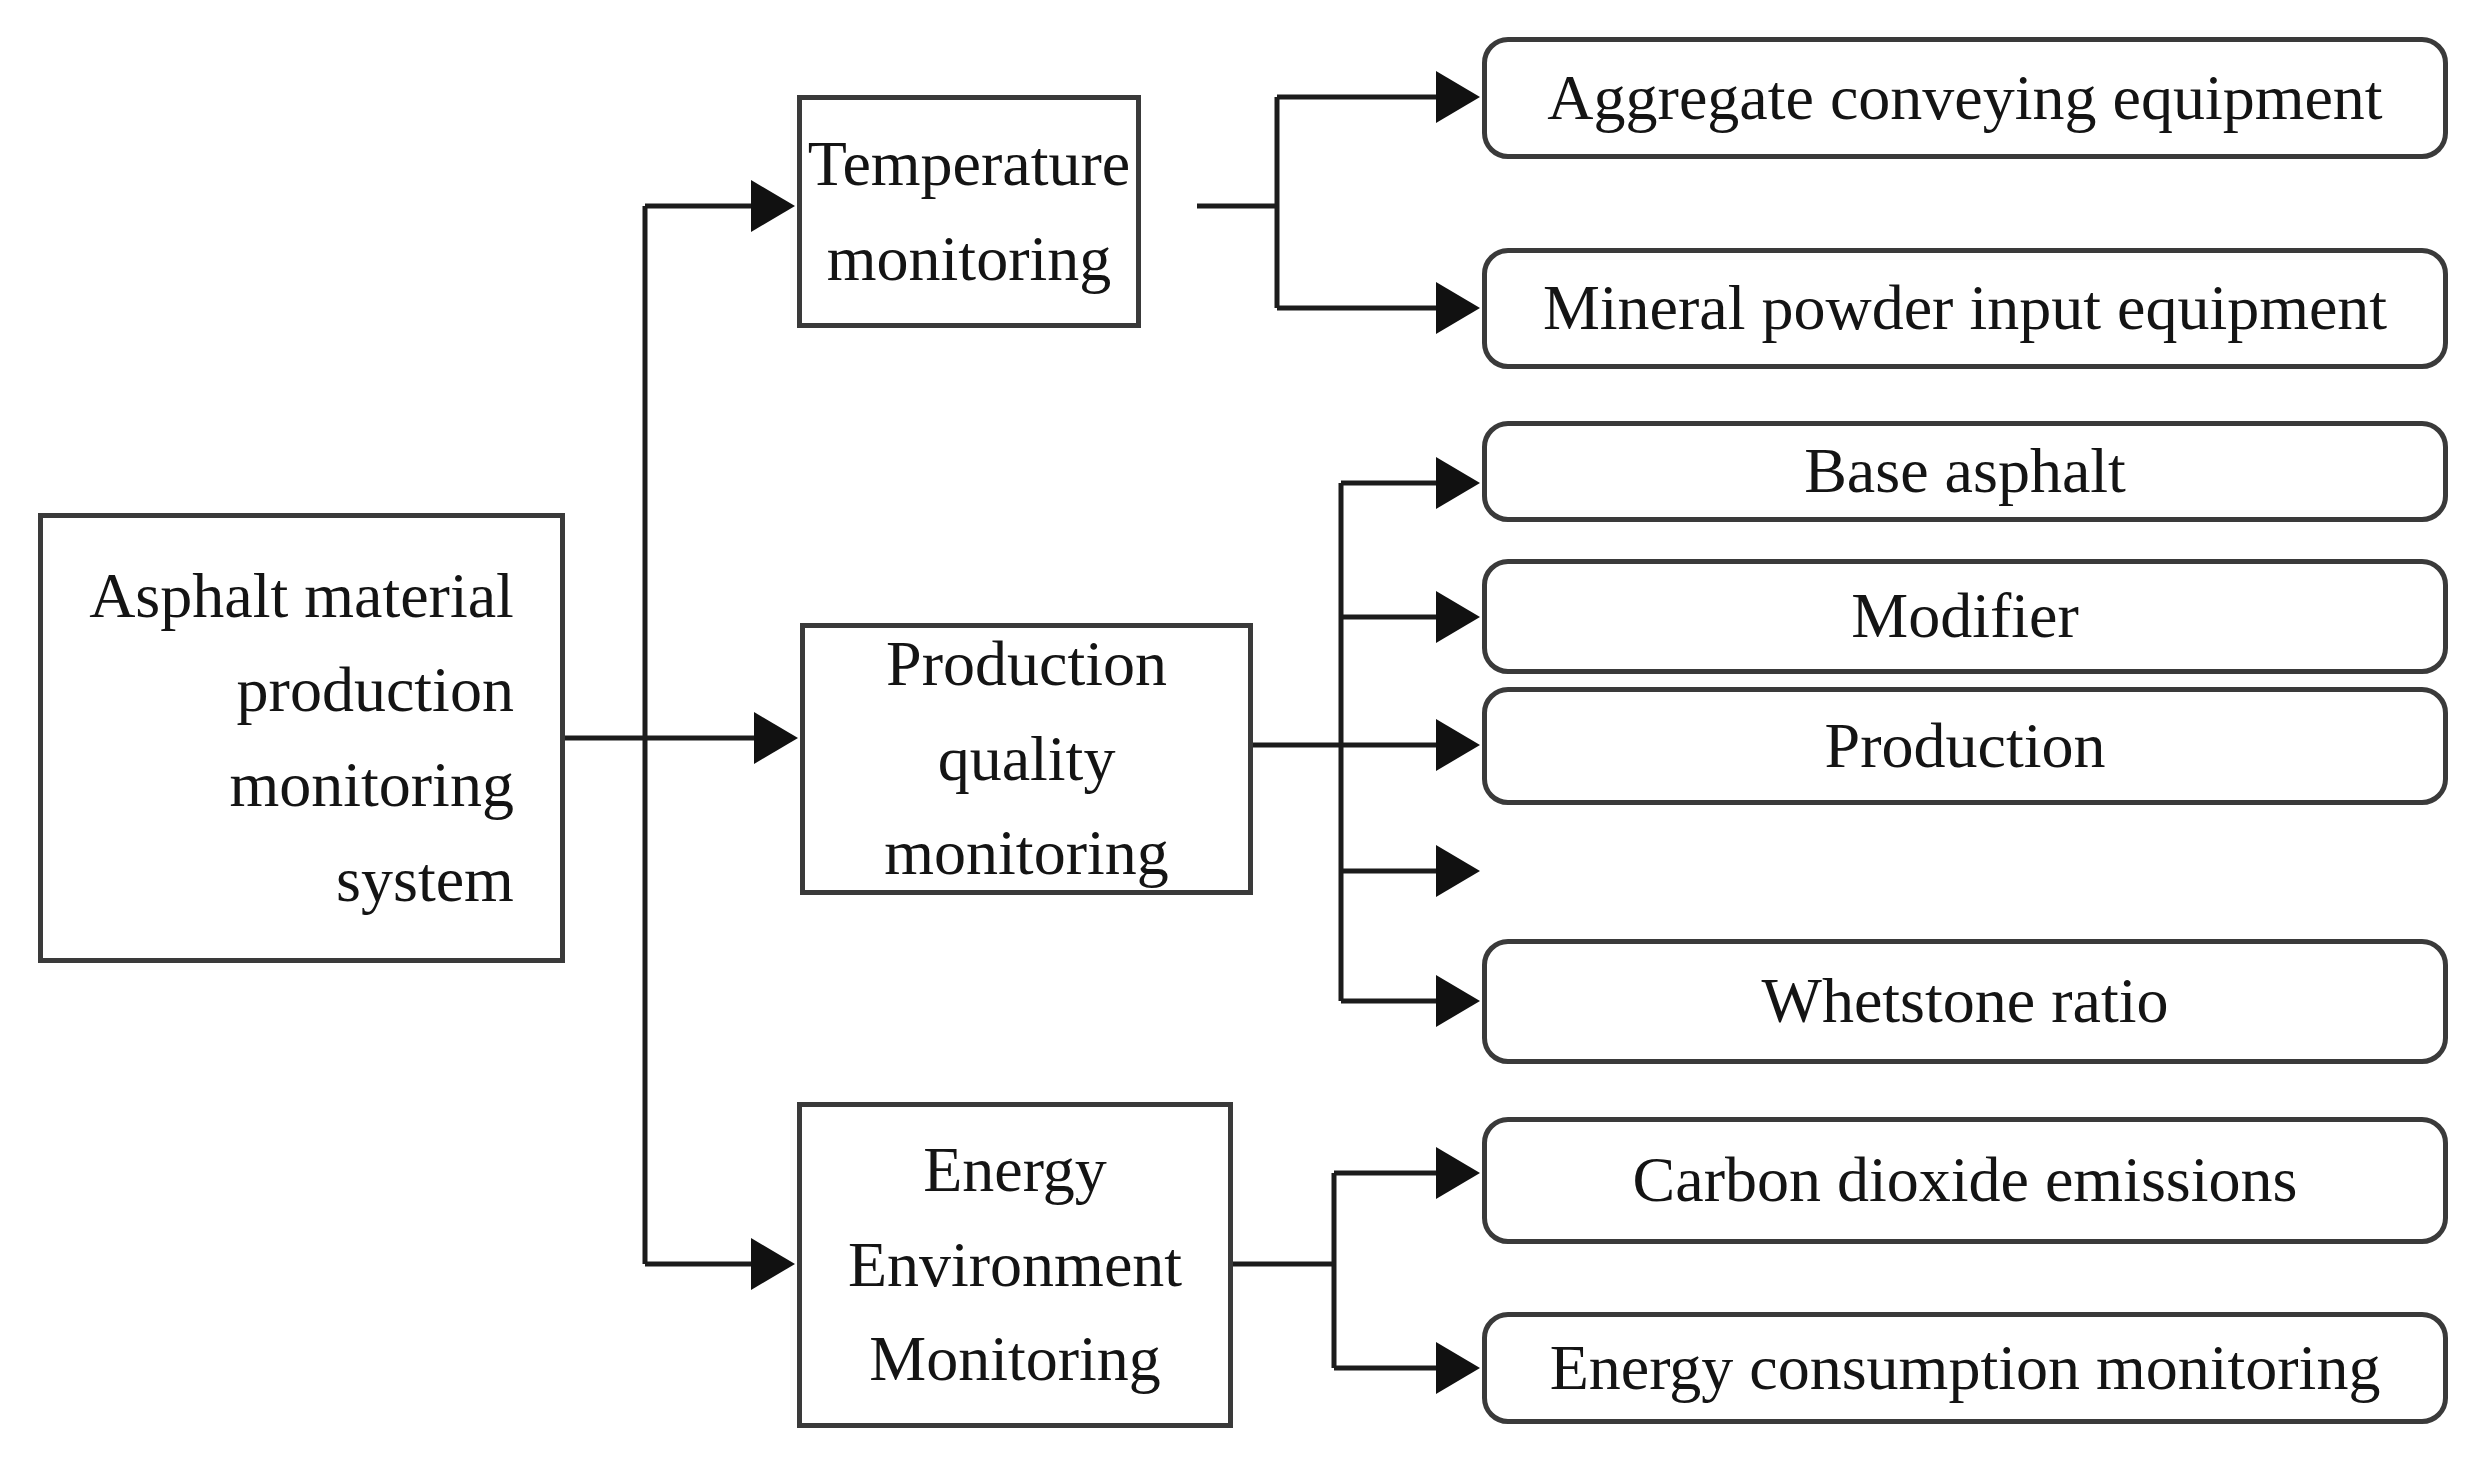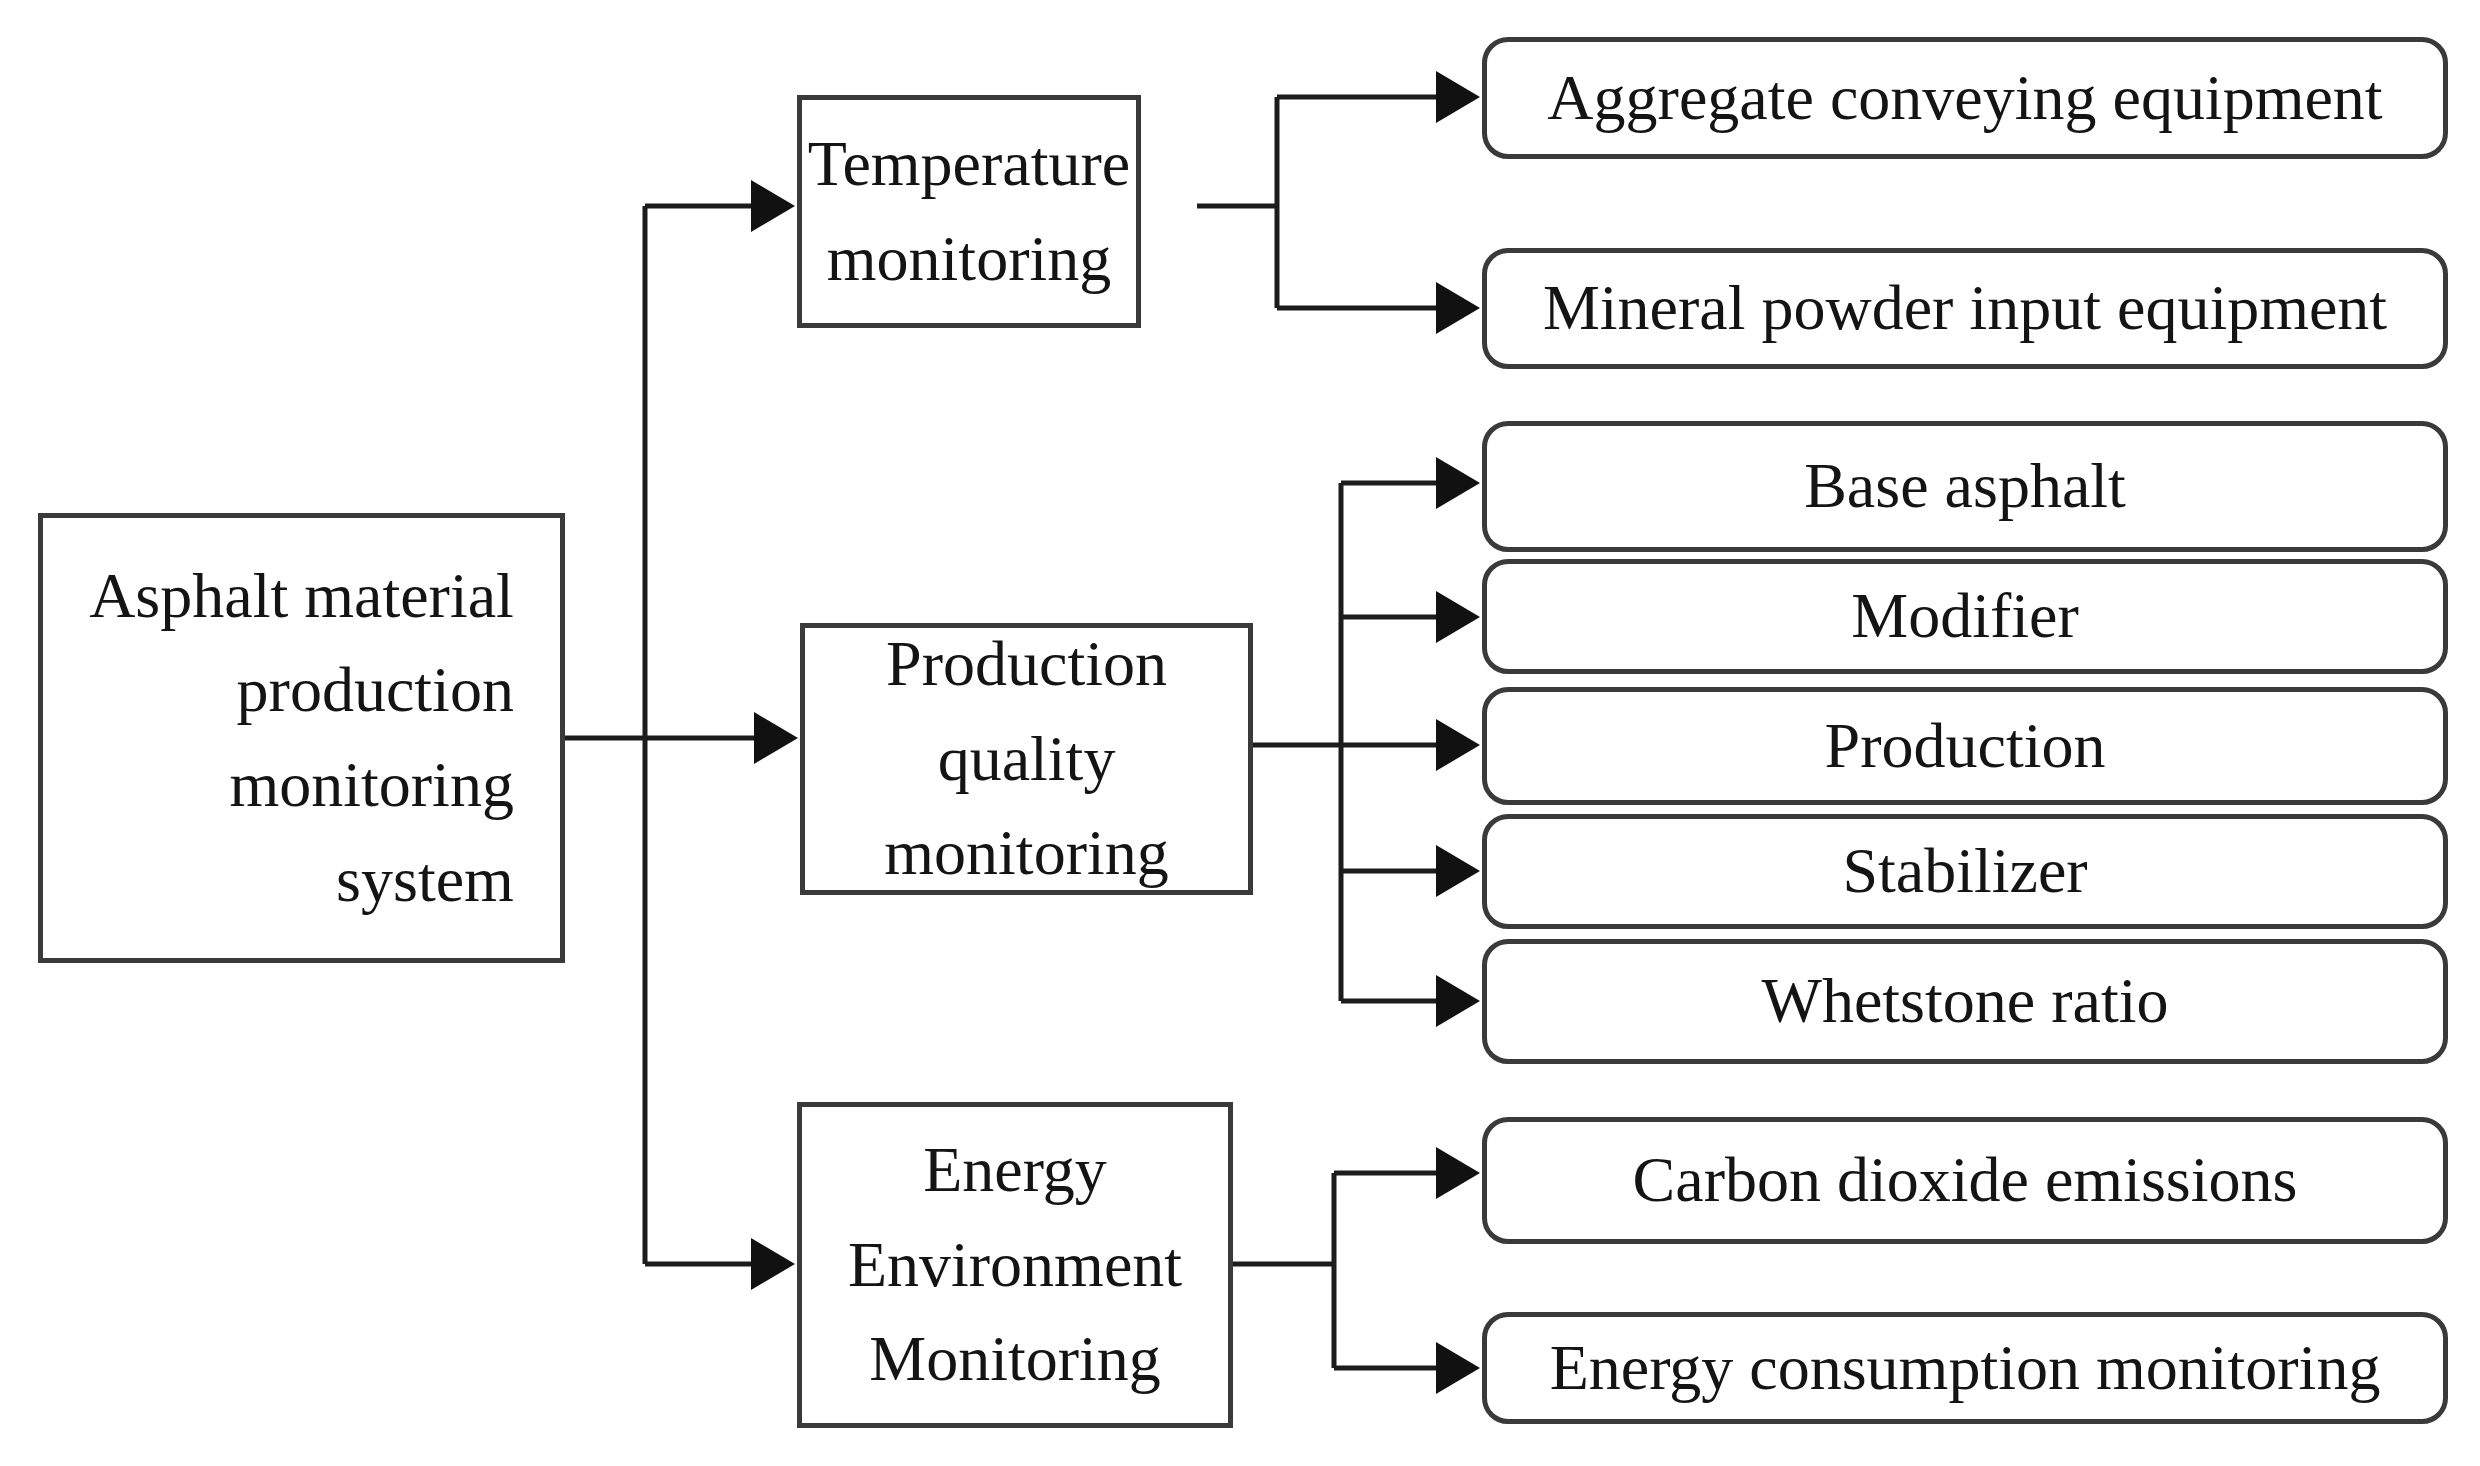--- a/index.html
+++ b/index.html
@@ -32,21 +32,21 @@
   
   #n-root   { left: 38px;   top: 513px;  width: 527px; height: 450px; text-align: right; }
   
   #n-temp   { left: 797px;  top: 95px;   width: 344px; height: 233px; }
   #n-qual   { left: 800px;  top: 623px;  width: 453px; height: 272px; }
   #n-energy { left: 797px;  top: 1102px; width: 436px; height: 326px; }
   
   .leaf     { left: 1482px; width: 966px; border-radius: 26px; }
   #n-r1 { top: 37px;   height: 122px; }
   #n-r2 { top: 248px;  height: 121px; }
-  #n-r3 { top: 421px;  height: 131px; }
+  #n-r3 { top: 421px;  height: 101px; }
   #n-r4 { top: 559px;  height: 115px; }
   #n-r5 { top: 687px;  height: 118px; }
   #n-r6 { top: 814px;  height: 115px; }
   #n-r7 { top: 939px;  height: 125px; }
   #n-r8 { top: 1117px; height: 127px; }
   #n-r9 { top: 1312px; height: 112px; }
 
   #wires {
     position: absolute;
     left: 0; top: 0;
@@ -119,18 +119,17 @@
 monitoring</div>
   <div class="node" id="n-energy">Energy
 Environment
 Monitoring</div>
 
   <div class="node leaf" id="n-r1">Aggregate conveying equipment</div>
   <div class="node leaf" id="n-r2">Mineral powder input equipment</div>
   <div class="node leaf" id="n-r3">Base asphalt</div>
   <div class="node leaf" id="n-r4">Modifier</div>
   <div class="node leaf" id="n-r5">Production</div>
-  <div class="node leaf" id="n-r6">Stabilizer</div>
   <div class="node leaf" id="n-r7">Whetstone ratio</div>
   <div class="node leaf" id="n-r8">Carbon dioxide emissions</div>
   <div class="node leaf" id="n-r9">Energy consumption monitoring</div>
 
 </div>
 
 </body></html>

